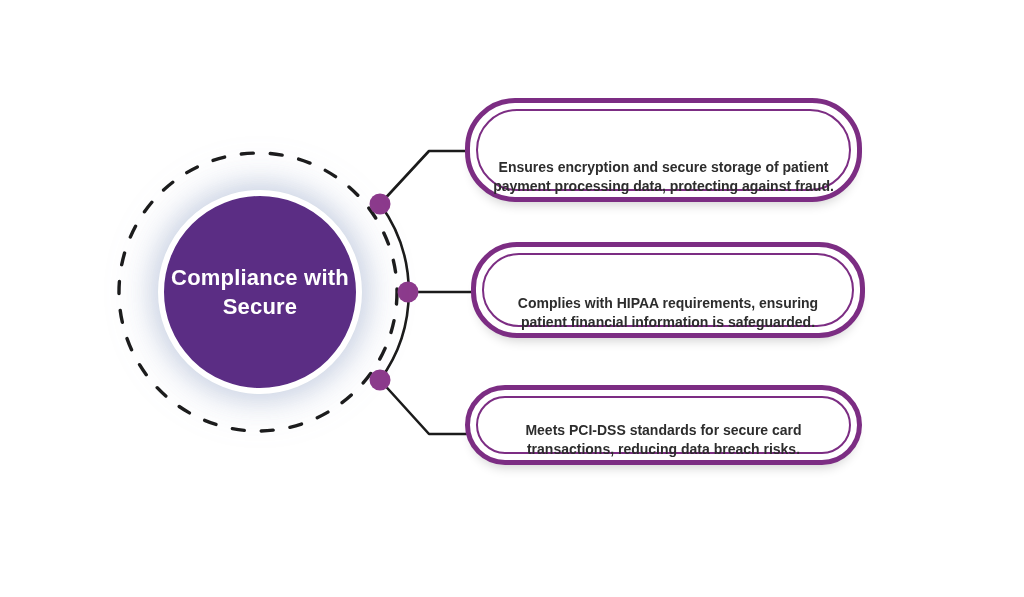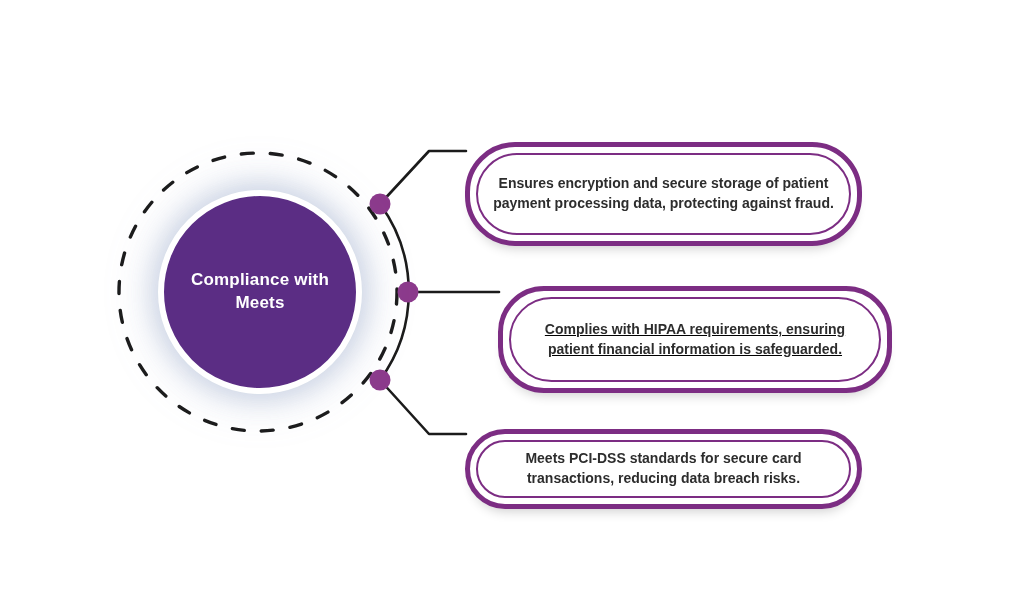--- a/index.html
+++ b/index.html
@@ -17,28 +17,28 @@
   .links{position:absolute;left:0;top:0;width:1024px;height:597px;}
   .dashed{fill:none;stroke:var(--line-black);stroke-width:3.4;
     stroke-dasharray:12 17;stroke-linecap:round;}
   .wire{fill:none;stroke:var(--line-black);stroke-width:2.6;
     stroke-linejoin:round;stroke-linecap:round;}
   .dot{fill:var(--dot-purple);}
   .center-circle{position:absolute;left:158px;top:190px;width:204px;height:204px;
     border-radius:50%;background:var(--circle-purple);border:6px solid #ffffff;
     box-shadow:0 0 22px 8px rgba(128,148,190,0.30), 0 0 48px 14px rgba(128,148,190,0.12);
     display:flex;align-items:center;justify-content:center;}
-  .center-title{color:#ffffff;font-weight:bold;font-size:17px;line-height:1.33;
+  .center-title{color:#ffffff;font-weight:bold;font-size:22px;line-height:1.33;
     text-align:center;letter-spacing:0.2px;}
   .center-title span{display:block;}
   .box{position:absolute;background:#ffffff;border:5px solid var(--border-purple);
-    display:flex;align-items:center;justify-content:center;
-    box-shadow:0 9px 12px -7px rgba(0,0,0,0.20);margin-top:44px;}
+    display:flex;align-items:flex-end;justify-content:center;
+    box-shadow:0 9px 12px -7px rgba(0,0,0,0.20);}
   .box1{left:465px;top:98px;width:397px;height:104px;border-radius:50px;}
-  .box2{left:498px;top:242px;width:394px;height:107px;border-radius:46px;text-decoration:underline;}
+  .box2{left:471px;top:242px;width:394px;height:96px;border-radius:46px;}
   .box3{left:465px;top:385px;width:397px;height:80px;border-radius:49px;}
   .inner-ring{position:absolute;inset:6px;border:2.5px solid var(--border-purple);
     border-radius:999px;pointer-events:none;}
   .box-text{position:relative;color:var(--text-dark);font-weight:bold;font-size:14px;
     line-height:1.4;text-align:center;}
   .t1{max-width:372px;}
   .t2{max-width:342px;}
   .t3{max-width:322px;}
 </style>
 </head>
@@ -53,21 +53,21 @@
     <path class="wire" d="M 408 292 L 499 292"></path>
     <path class="wire" d="M 380 380 L 429 434 L 466 434"></path>
     <circle class="dot" cx="380" cy="204" r="10.5"></circle>
     <circle class="dot" cx="408" cy="292" r="10.5"></circle>
     <circle class="dot" cx="380" cy="380" r="10.5"></circle>
   </svg>
 
   <div class="center-circle">
     <div class="center-title">
       <span>Compliance with</span>
-      <span>Meets</span>
+      <span>Secure</span>
     </div>
   </div>
 
   <div class="box box1">
     <div class="inner-ring"></div>
     <div class="box-text t1">Ensures encryption and secure storage of patient payment processing data, protecting against fraud.</div>
   </div>
 
   <div class="box box2">
     <div class="inner-ring"></div>

